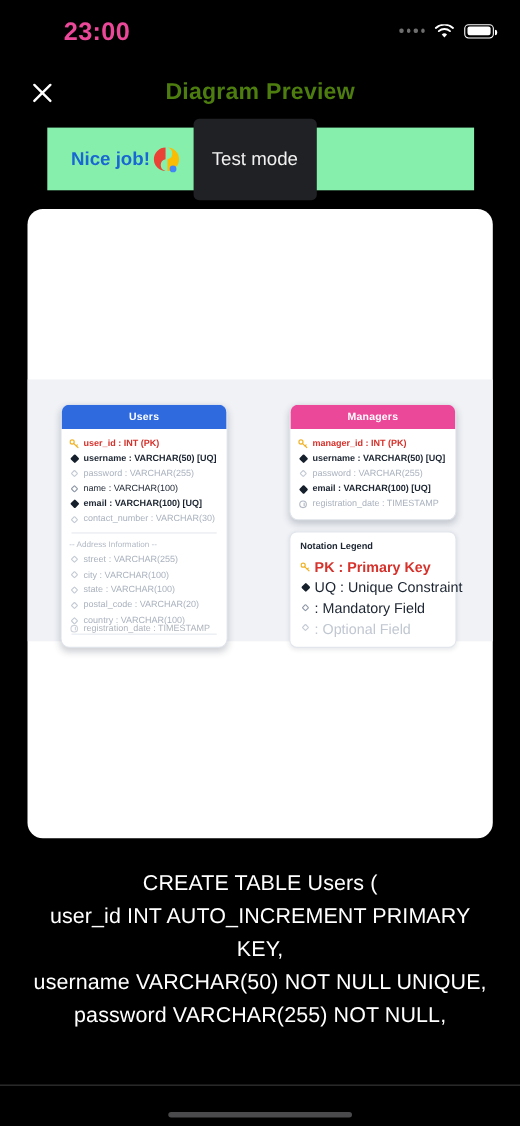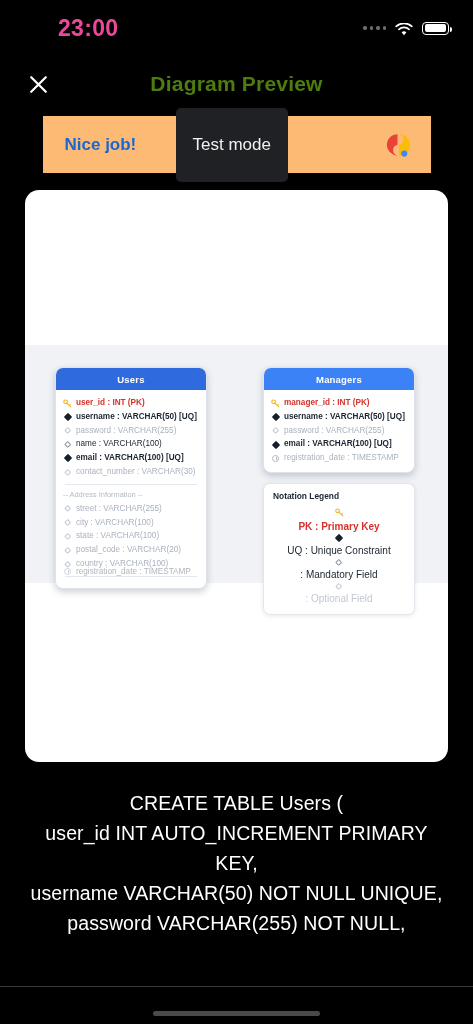--- a/index.html
+++ b/index.html
@@ -48,22 +48,22 @@
     cursor: pointer;
   }
   .nav-title {
     width: 100%; text-align: center;
     color: #4d7c0f; font-size: 21px; font-weight: 700; letter-spacing: .2px;
   }
 
   
   .ad-wrap { padding: 4px 0 0 0; display: flex; justify-content: center; }
   .ad-banner {
-    width: 388px; height: 57px; background: #fdba74;
-    display: flex; align-items: center; justify-content: space-between;
+    width: 388px; height: 57px; background: #86efac;
+    display: flex; align-items: center; justify-content: flex-start;
     padding: 0 18px 0 22px; position: relative;
   }
   .ad-left { color: #1967d2; font-size: 17px; font-weight: 600; white-space: nowrap; }
   .ad-mid {
     color: #202124; font-size: 15px; white-space: nowrap;
     position: absolute; left: 200px; top: 50%; transform: translateY(-50%);
   }
   .ad-badge {
     position: absolute; left: 133px; top: 50%; transform: translateY(-50%);
     background: #202124; color: #f1f1f1;
@@ -144,21 +144,21 @@
   
   .legend {
     position: absolute; left: 238px; top: 138px; width: 152px;
     background: #fff; border: 1px solid #e2e6ec; border-radius: 7px;
     padding: 7px 9px 8px;
     box-shadow: 0 1px 4px rgba(30,40,60,.10);
   }
   .legend-title { font-size: 8.4px; font-weight: 700; color: #1b2430; margin-bottom: 5px; }
   .legend-row {
     display: flex; align-items: center; gap: 4px;
-    font-size: 10px; padding: 1.8px 0; color: #1b2430; white-space: nowrap; flex-direction: column;
+    font-size: 13px; padding: 1.8px 0; color: #1b2430; white-space: nowrap;
   }
   .legend-row.pk { color: #d6312b; font-weight: 700; }
   .legend-row.dim { color: #c0c7d1; }
 
   
   .key-icon { width: 9px; height: 9px; flex: 0 0 auto; }
 
   
   .sql-block {
     padding: 26px 16px 0;
@@ -317,21 +317,21 @@
     </div>
 
     <div class="clipped-row">
       <span class="gl">
           <span class="clock"></span>
         </span>
       <span>registration_date : TIMESTAMP</span>
     </div>
 
     <div class="erd-table" id="tbl-managers">
-      <div class="erd-head" style="background: #3b82f6;">Managers</div>
+      <div class="erd-head" style="background: #ec4899;">Managers</div>
       <div class="erd-body">
         <div class="erd-row pk">
           <span class="gl">
             <svg class="key-icon" viewBox="0 0 16 16">
                 <circle cx="4.6" cy="5" r="3.3" fill="none" stroke="#f0b429" stroke-width="2"></circle>
                 <path d="M6.8 7.3 14 14" stroke="#f0b429" stroke-width="2" stroke-linecap="round"></path>
                 <path d="M11.3 11.2l1.6-1.5" stroke="#f0b429" stroke-width="2" stroke-linecap="round"></path>
               </svg>
           </span>
           <span>manager_id : INT (PK)</span>

